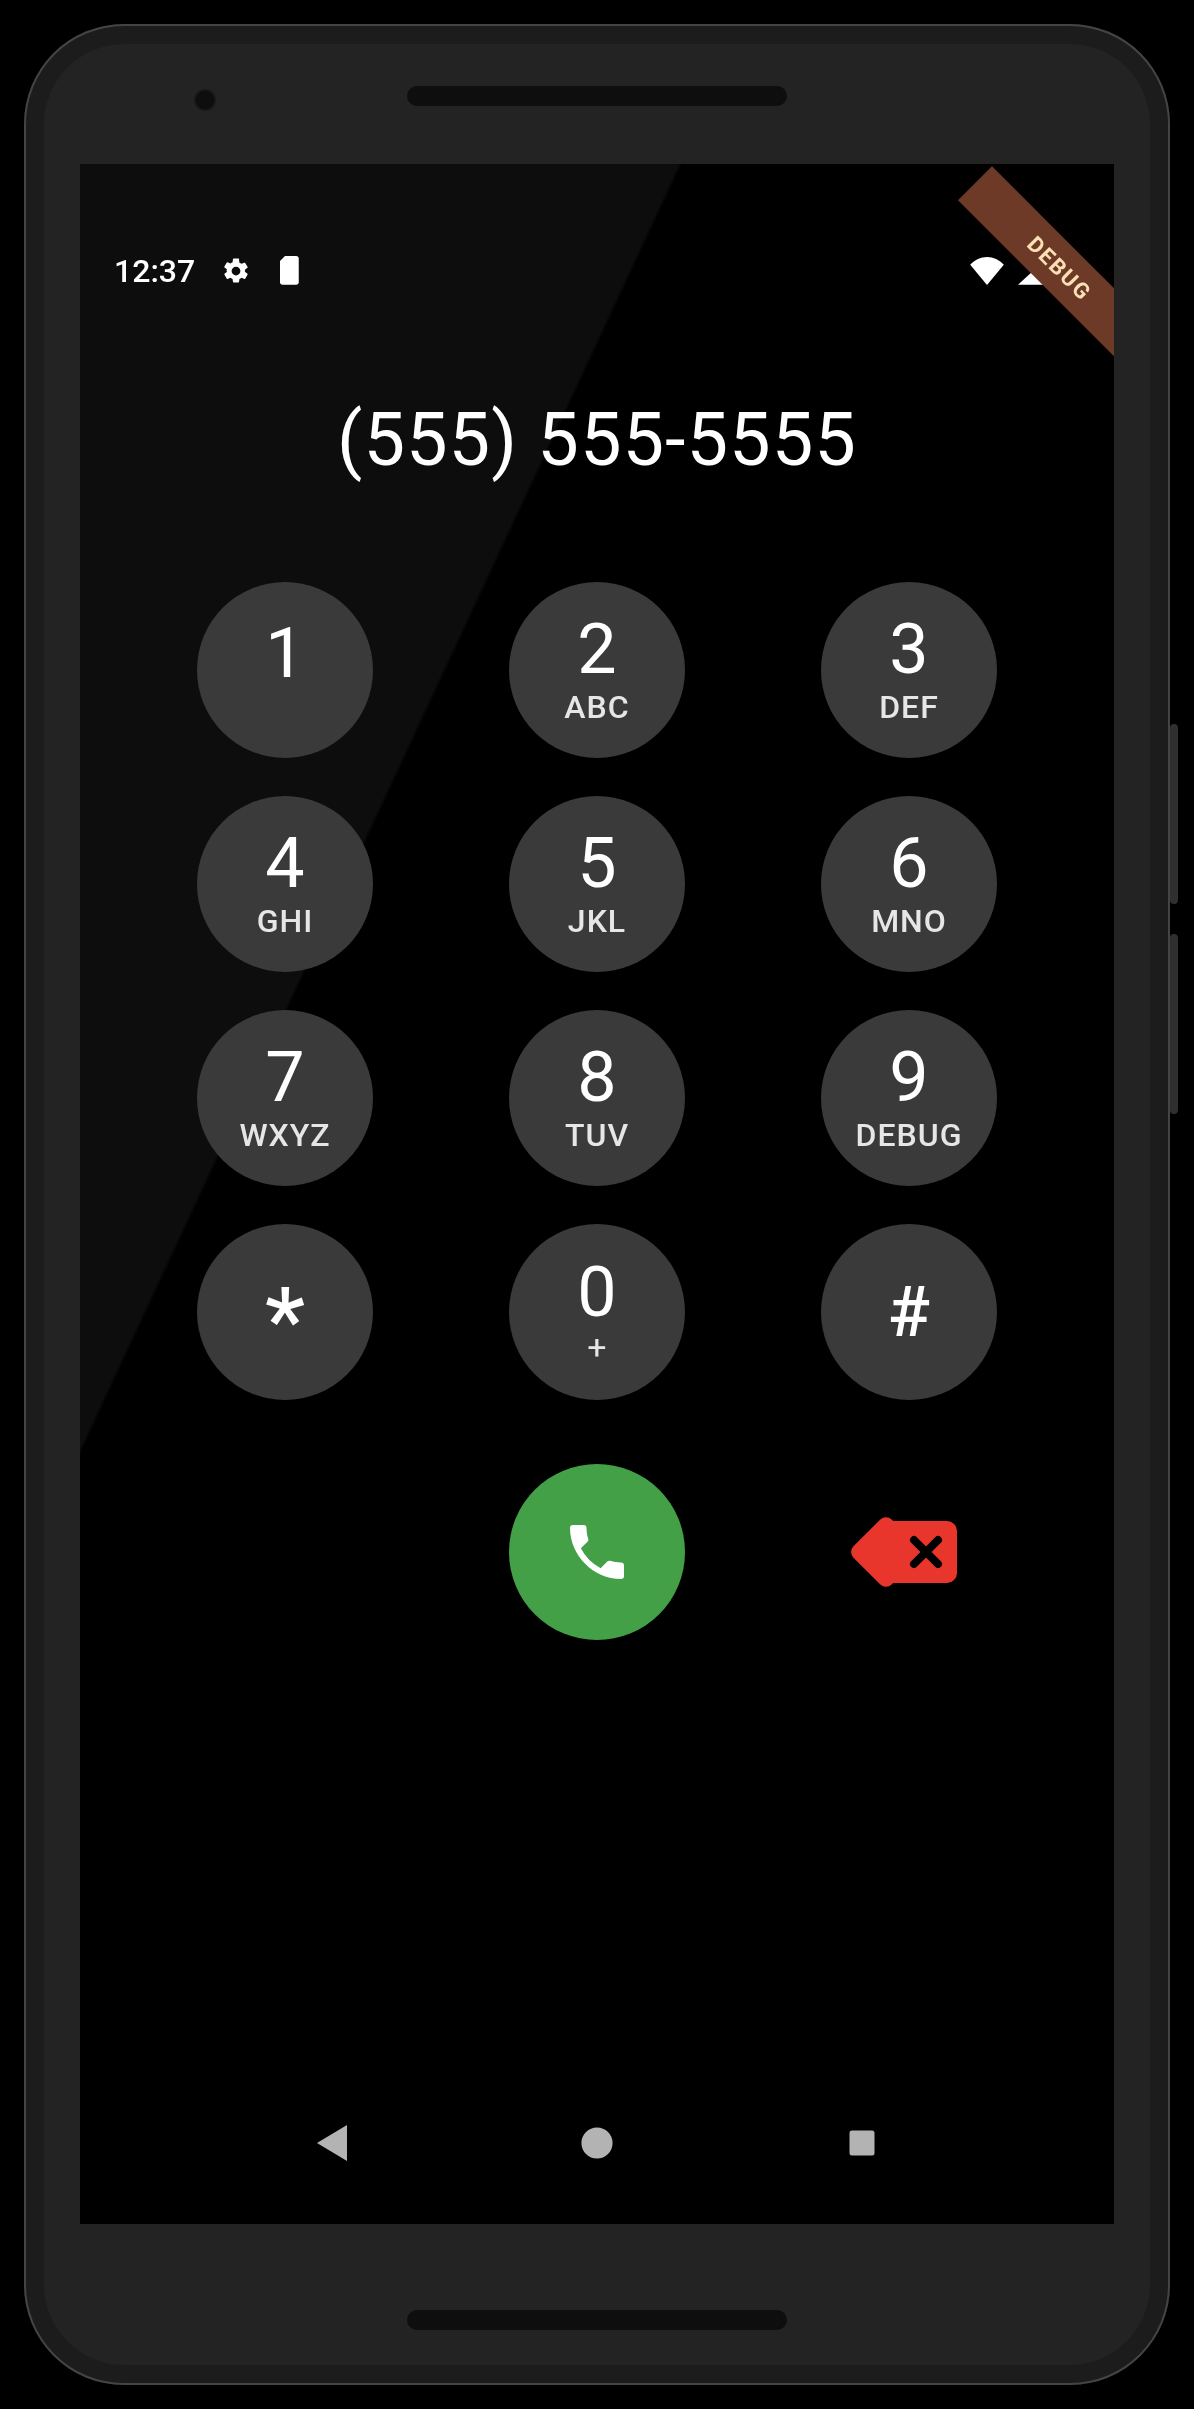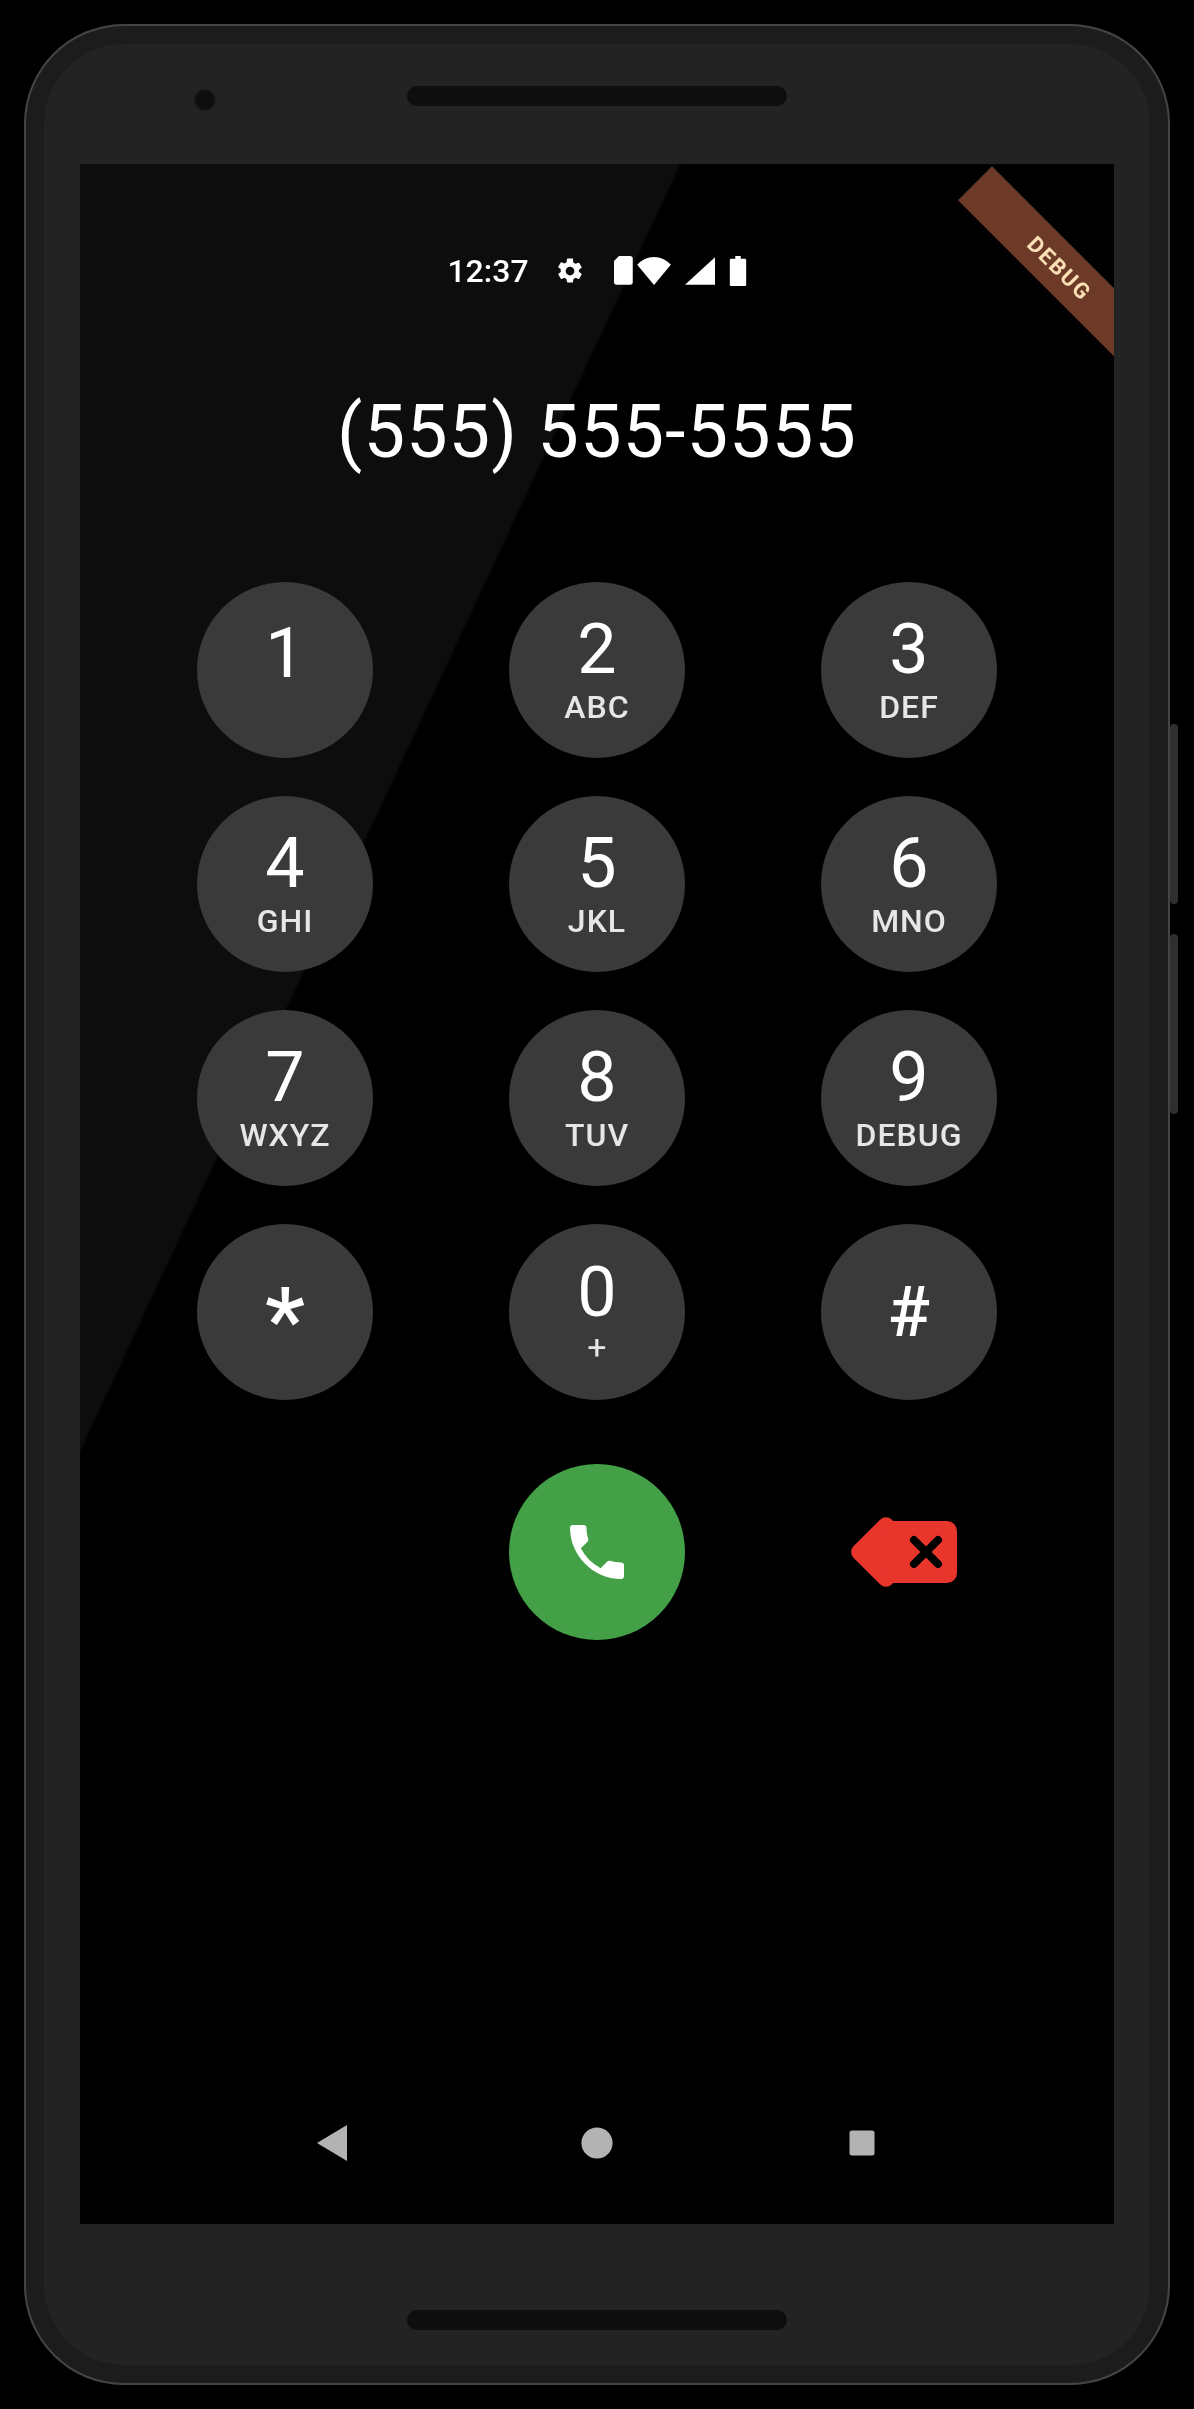--- a/index.html
+++ b/index.html
@@ -98,21 +98,21 @@
       rgba(255,255,255,0.0) 100%);
   }
 
   
   .status {
     position: absolute;
     top: 88px;
     left: 0;
     right: 0;
     display: flex;
-    justify-content: center;
+    justify-content: space-between;
     align-items: center;
     padding: 0 34px;
     color: #fff;
   }
   .status-left {
     display: flex;
     align-items: center;
     gap: 26px;
   }
   .status-time {
@@ -150,21 +150,21 @@
   .debug-ribbon .band span {
     color: #fbe0b6;
     font-size: 22px;
     font-weight: 700;
     letter-spacing: 2px;
   }
 
   
   .display-number {
     position: absolute;
-    top: 224px;
+    top: 232px;
     left: 0;
     right: 0;
     text-align: center;
     color: #fff;
     font-size: 74px;
     font-weight: 400;
     letter-spacing: 1px;
   }
 
   

